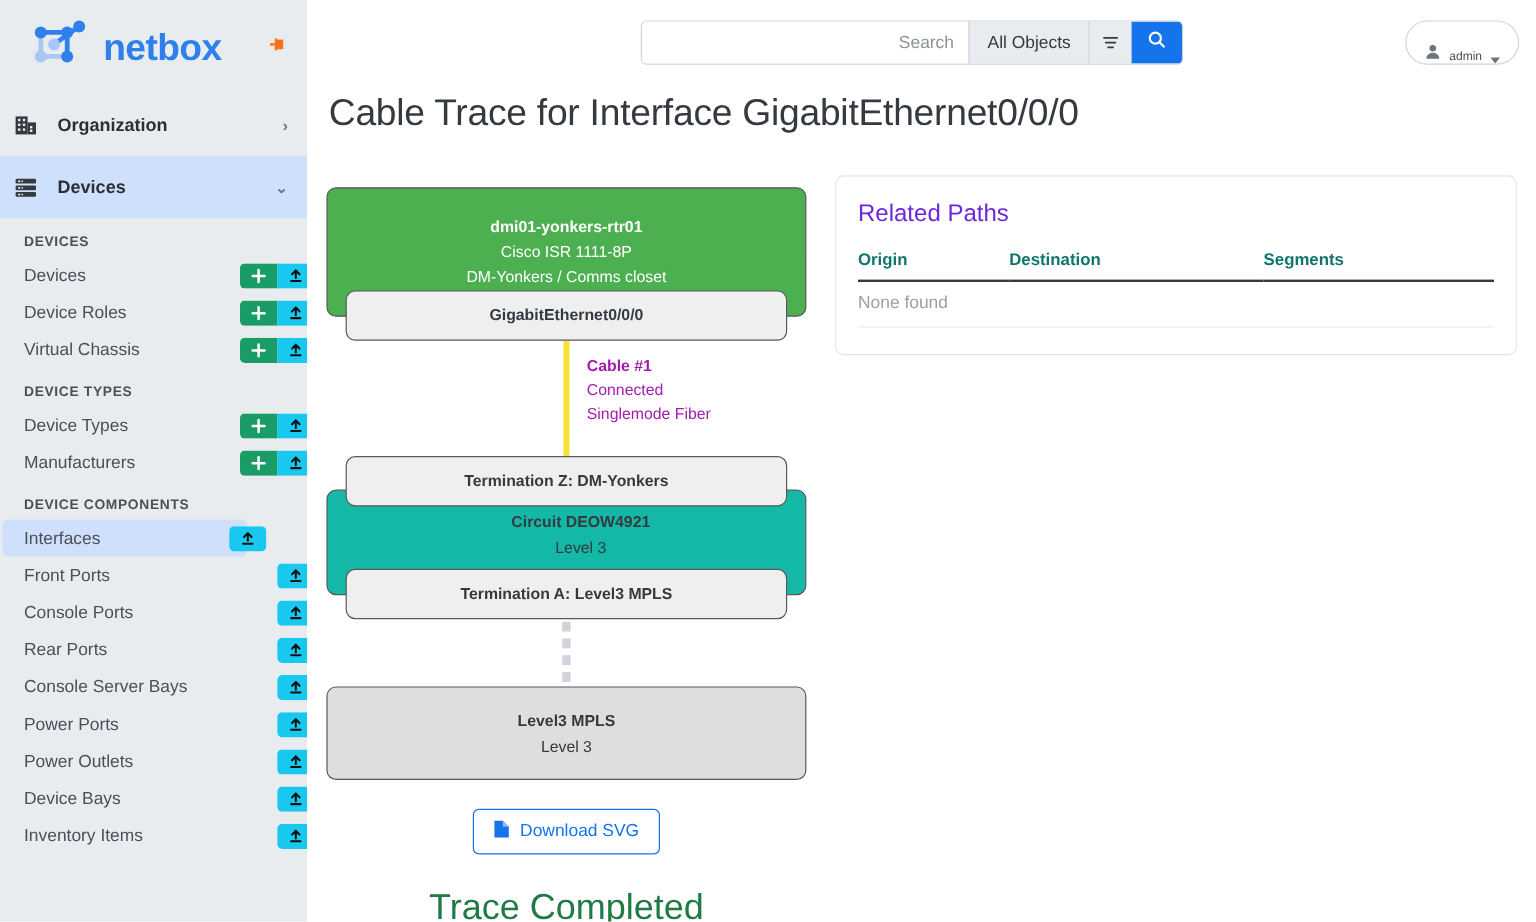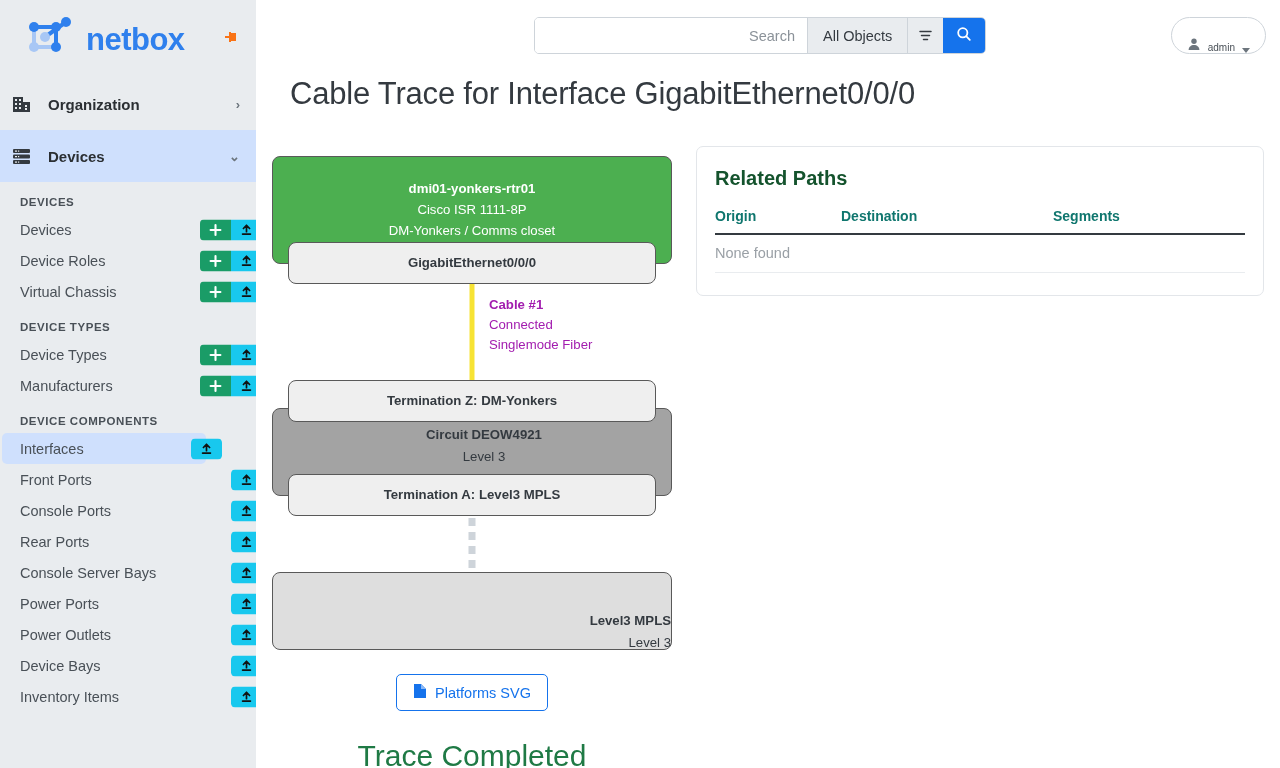--- a/index.html
+++ b/index.html
@@ -151,21 +151,21 @@
 
   
   #main {
     position: absolute; left: 256px; top: 70px;
     width: 1024px; height: 698px;
     background: #fff;
     overflow: hidden;
   }
   .page-title {
     margin: 0;
-    padding: 6px 0 0 34px;
+    padding: 6px 0 0 18px;
     font-size: 31px; font-weight: 400;
     color: #343a40;
     letter-spacing: -0.2px;
   }
 
   
   .trace-col {
     position: absolute; left: 16px; top: 86px;
     width: 400px;
   }
@@ -212,21 +212,21 @@
     position: absolute; left: 50%; top: 11px;
     margin-left: 17px;
     text-align: left;
     font-size: 13.2px;
     line-height: 20px;
     color: #a21caf;
   }
   .cable-labels .cl-name { font-weight: 700; }
 
   .t-circuit {
-    background: #a3a3a3;
+    background: #14b8a6;
     height: 88px;
     padding-top: 18px;
     color: #343a40;
     margin-top: -14px;
     z-index: 1;
     padding-left: 24px;
   }
   .t-circuit .line1 { font-weight: 700; }
   .t-circuit .line2 { font-weight: 400; margin-top: 7px; }
 
@@ -239,23 +239,22 @@
     transform: translateX(-50%);
     width: 7px; height: 52px;
     background-image: linear-gradient(#ced4da 60%, transparent 60%);
     background-size: 7px 14px;
     background-repeat: repeat-y;
   }
 
   .t-provider {
     background: #dedede;
     height: 78px;
-    padding-top: 40px;
+    padding-top: 20px;
     color: #343a40;
-    text-align: right;
   }
   .t-provider .line1 { font-weight: 700; }
   .t-provider .line2 { font-weight: 400; margin-top: 7px; }
 
   .dl-btn-wrap { text-align: center; margin-top: 24px; }
   .dl-btn {
     display: inline-flex; align-items: center; gap: 8px;
     padding: 8px 16px;
     border: 1px solid #1573ec;
     border-radius: 5px;
@@ -275,22 +274,22 @@
   
   .rp-card {
     position: absolute; left: 440px; top: 76px;
     width: 568px;
     border: 1px solid #e3e6ea;
     border-radius: 7px;
     background: #fff;
     padding: 18px 18px 22px 18px;
   }
   .rp-title {
-    font-size: 20px; font-weight: 700;
-    color: #14532d;
+    font-size: 20px; font-weight: 400;
+    color: #6d28d9;
     margin: 2px 0 18px 0;
   }
   .rp-table { width: 100%; border-collapse: collapse; }
   .rp-table th {
     text-align: left;
     font-size: 14px; font-weight: 700;
     color: #0f766e;
     padding: 0 0 9px 0;
     border-bottom: 2px solid #343a40;
   }
@@ -660,21 +659,21 @@
     </div>
 
     <div class="dl-btn-wrap">
       <button class="dl-btn">
         <span>
           <svg width="14" height="16" viewBox="0 0 14 16">
             <path d="M1 1h7l5 5v9H1z" fill="#1573ec"></path>
             <path d="M8 1v5h5" fill="#8bb8f6"></path>
           </svg>
         </span>
-        <span>Platforms SVG</span>
+        <span>Download SVG</span>
       </button>
     </div>
 
     <div class="trace-done">Trace Completed</div>
   </div>
 
   <div class="rp-card">
     <div class="rp-title">Related Paths</div>
     <table class="rp-table">
       <thead>

